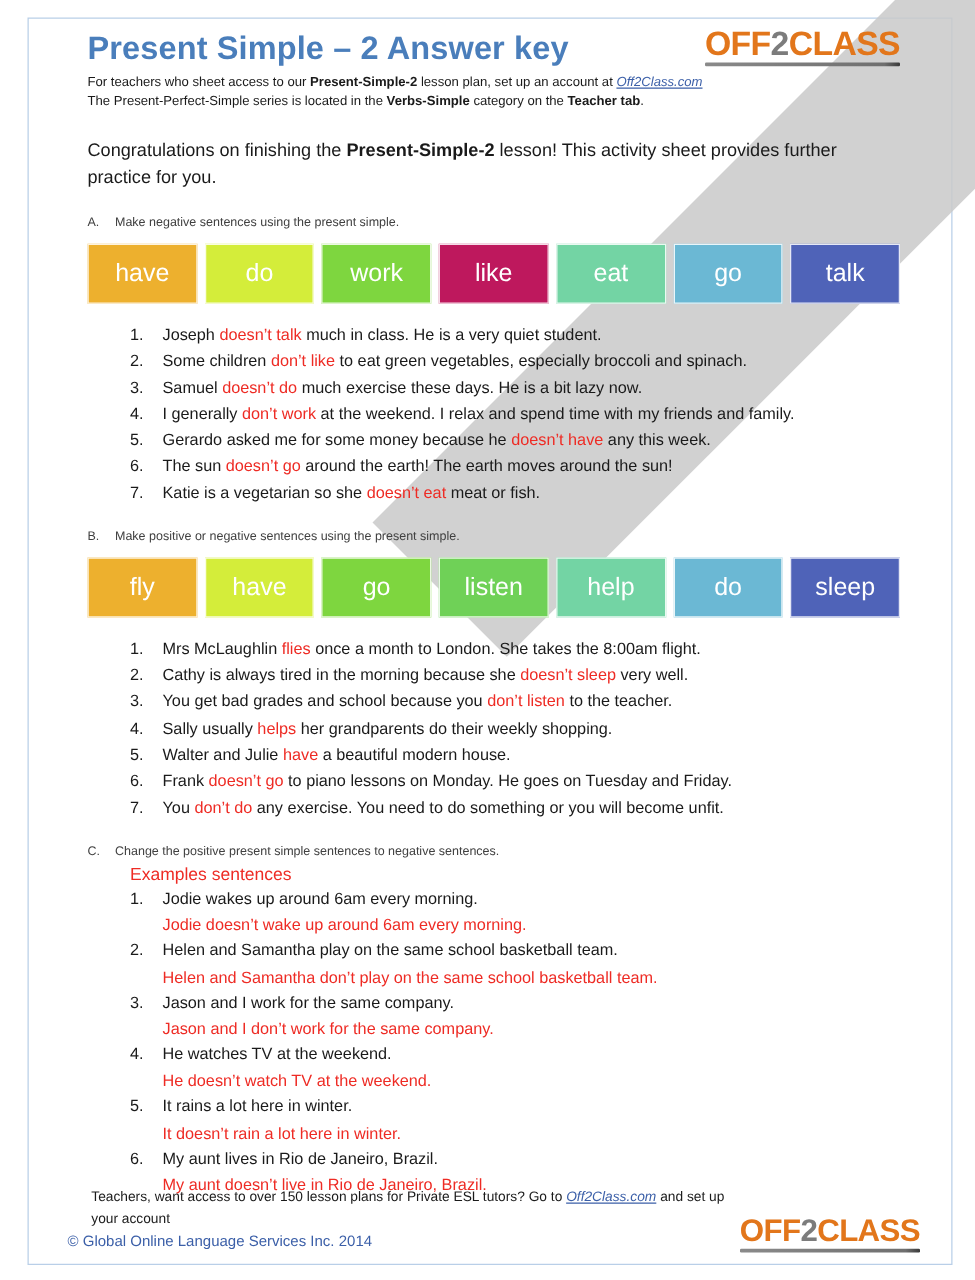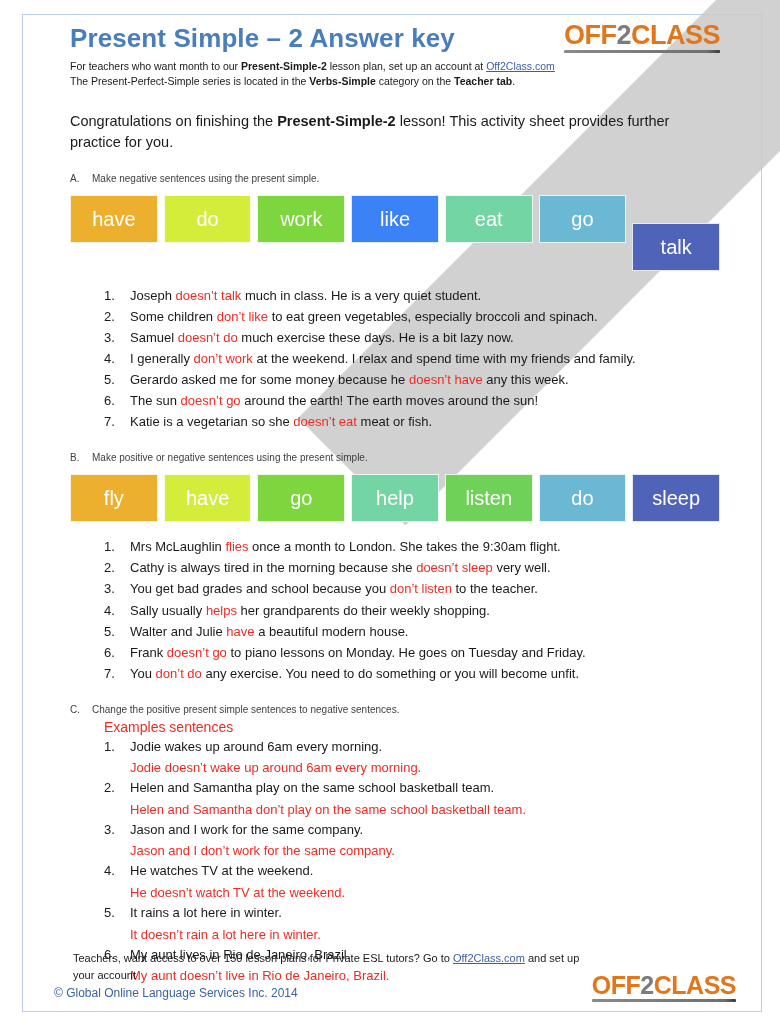--- a/index.html
+++ b/index.html
@@ -77,20 +77,21 @@
   }
   .subhead {
     font-size: 10.5px;
     color: #1a1a1a;
     line-height: 1.45;
   }
   .subhead b { font-weight: bold; }
   .link {
     color: #3b5fa8;
     text-decoration: underline;
+    font-style: italic;
   }
   .logo {
     position: absolute;
     right: 0;
     top: 8px;
     text-align: right;
     user-select: none;
   }
   .logo-text {
     font-size: 27px;
@@ -229,62 +230,62 @@
 
     <div class="header">
       <div class="logo">
         <div class="logo-text"><span>OFF</span><span class="two">2</span><span>CLASS</span></div>
         <div class="logo-rule"></div>
       </div>
 
       <h1 class="title">Present Simple – 2 Answer key</h1>
 
       <div class="subhead">
-        <div><span>For teachers who want month to our </span><b>Present-Simple-2</b><span> lesson plan, set up an account at </span><a class="link" href="#">Off2Class.com</a></div>
+        <div><span>For teachers who sheet access to our </span><b>Present-Simple-2</b><span> lesson plan, set up an account at </span><a class="link" href="#">Off2Class.com</a></div>
         <div><span>The Present-Perfect-Simple series is located in the </span><b>Verbs-Simple</b><span> category on the </span><b>Teacher tab</b><span>.</span></div>
       </div>
     </div>
 
     <p class="intro"><span>Congratulations on finishing the </span><b>Present-Simple-2</b><span> lesson! This activity sheet provides further practice for you.</span></p>
 
     <div id="sections-host">
         <div class="section">
           <div class="section-head"><span class="letter">A.</span><span>Make negative sentences using the present simple.</span></div>
           <div class="wordbank">
             <div class="word-box" style="background: rgb(237, 176, 46);">have</div>
             <div class="word-box" style="background: rgb(212, 237, 58);">do</div>
             <div class="word-box" style="background: rgb(126, 214, 63);">work</div>
-            <div class="word-box" style="background: #3b82f6;">like</div>
+            <div class="word-box" style="background: #be185d;">like</div>
             <div class="word-box" style="background: rgb(115, 212, 164); text-align: center;">eat</div>
             <div class="word-box" style="background: rgb(107, 184, 212);">go</div>
-            <div class="word-box" style="background: rgb(79, 99, 184); margin-top: 28px;">talk</div>
+            <div class="word-box" style="background: rgb(79, 99, 184);">talk</div>
           </div>
           <ol class="sentences">
             <li><span>Joseph </span><span class="ans">doesn’t talk</span><span> much in class. He is a very quiet student.</span></li>
             <li><span>Some children </span><span class="ans">don’t like</span><span> to eat green vegetables, especially broccoli and spinach.</span></li>
             <li><span>Samuel </span><span class="ans">doesn’t do</span><span> much exercise these days. He is a bit lazy now.</span></li>
             <li><span>I generally </span><span class="ans">don’t work</span><span> at the weekend. I relax and spend time with my friends and family.</span></li>
             <li><span>Gerardo asked me for some money because he </span><span class="ans">doesn’t have</span><span> any this week.</span></li>
             <li><span>The sun </span><span class="ans">doesn’t go</span><span> around the earth! The earth moves around the sun!</span></li>
             <li><span>Katie is a vegetarian so she </span><span class="ans">doesn’t eat</span><span> meat or fish.</span></li>
           </ol>
         </div>
         <div class="section">
           <div class="section-head"><span class="letter">B.</span><span>Make positive or negative sentences using the present simple.</span></div>
           <div class="wordbank">
             <div class="word-box" style="background: rgb(237, 176, 46);">fly</div>
             <div class="word-box" style="background: rgb(212, 237, 58);">have</div>
             <div class="word-box" style="background: rgb(126, 214, 63);">go</div>
+            <div class="word-box" style="background: rgb(111, 209, 87);">listen</div>
             <div class="word-box" style="background: rgb(115, 212, 164);">help</div>
-            <div class="word-box" style="background: rgb(111, 209, 87);">listen</div>
             <div class="word-box" style="background: rgb(107, 184, 212);">do</div>
             <div class="word-box" style="background: rgb(79, 99, 184);">sleep</div>
           </div>
           <ol class="sentences">
-            <li><span>Mrs McLaughlin </span><span class="ans">flies</span><span> once a month to London. She takes the 9:30am flight.</span></li>
+            <li><span>Mrs McLaughlin </span><span class="ans">flies</span><span> once a month to London. She takes the 8:00am flight.</span></li>
             <li><span>Cathy is always tired in the morning because she </span><span class="ans">doesn’t sleep</span><span> very well.</span></li>
             <li><span>You get bad grades and school because you </span><span class="ans">don’t listen</span><span> to the teacher.</span></li>
             <li><span>Sally usually </span><span class="ans">helps</span><span> her grandparents do their weekly shopping.</span></li>
             <li><span>Walter and Julie </span><span class="ans">have</span><span> a beautiful modern house.</span></li>
             <li><span>Frank </span><span class="ans">doesn’t go</span><span> to piano lessons on Monday. He goes on Tuesday and Friday.</span></li>
             <li><span>You </span><span class="ans">don’t do</span><span> any exercise. You need to do something or you will become unfit.</span></li>
           </ol>
         </div>
       </div>
 

